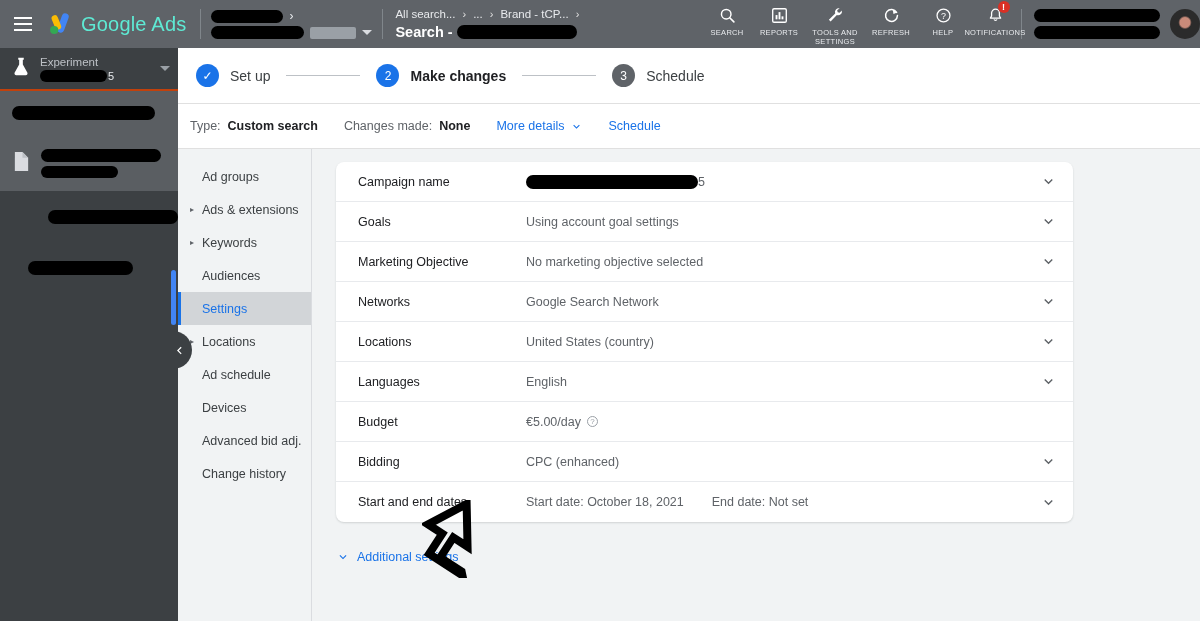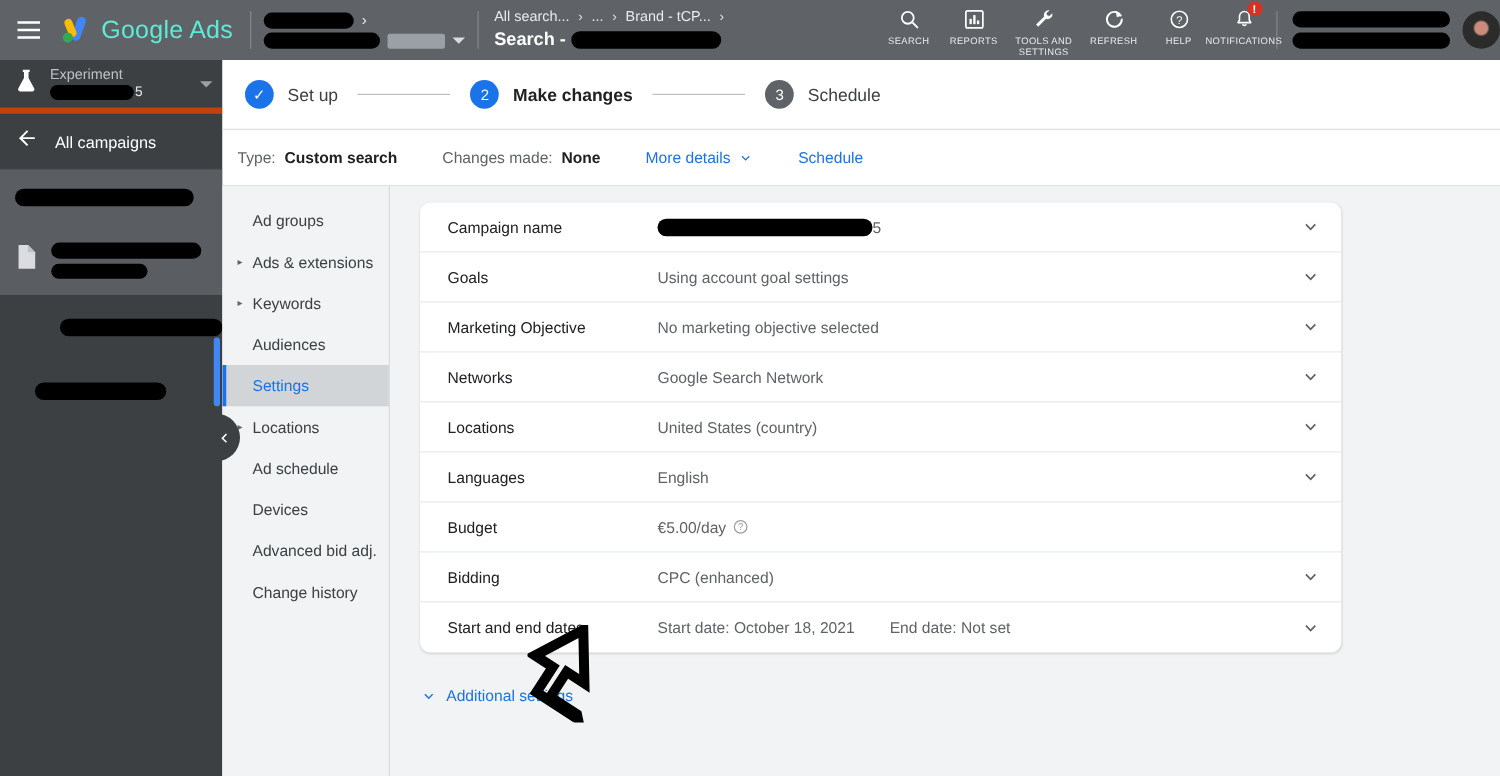--- a/index.html
+++ b/index.html
@@ -70,21 +70,21 @@
     flex-shrink: 0; cursor: pointer;
   }
 
   
   .leftpanel {
     position: absolute; top: 48px; left: 0; width: 178px; height: 573px;
     background: #3c4043; overflow: hidden;
   }
   .exp-head {
     height: 43px; display: flex; align-items: center; gap: 8px;
-    padding: 0 8px 0 10px; border-bottom: 5px solid #c2410c;
+    padding: 0 8px 0 10px; border-bottom: 2px solid #c2410c;
   }
   .exp-txt { flex: 1; display: flex; flex-direction: column; gap: 2px; }
   .exp-title { color: #bdc1c6; font-size: 11.5px; }
   .exp-sub { display: flex; align-items: center; gap: 1px; }
   .exp-suffix { color: #e8eaed; font-size: 11px; }
 
   .allcamp {
     height: 45px; display: flex; align-items: center; gap: 13px;
     padding-left: 12px; border-bottom: 1px solid #4d5156; cursor: pointer;
   }
@@ -125,21 +125,21 @@
     font-size: 12px; flex-shrink: 0;
   }
   .step-circle.done { background: #1a73e8; }
   .step-circle.active { background: #1a73e8; }
   .step-circle.todo { background: #5f6368; }
   .step-label { font-size: 14px; color: #3c4043; }
   .step-label.bold { font-weight: bold; color: #202124; }
   .step-line { width: 74px; height: 1px; background: #bdc1c6; margin: 0 16px; }
 
   .infobar {
-    height: 45px; display: flex; align-items: center; gap: 36px;
+    height: 45px; display: flex; align-items: center; gap: 26px;
     padding-left: 12px; border-bottom: 1px solid #e0e0e0; flex-shrink: 0;
     font-size: 12.5px;
   }
   .info-pair { display: flex; align-items: center; gap: 7px; white-space: nowrap; }
   .info-key { color: #5f6368; }
   .info-val { color: #202124; font-weight: bold; }
   .link-blue { color: #1a73e8; cursor: pointer; display: flex; align-items: center; gap: 5px; white-space: nowrap; }
 
   .body-split { flex: 1; display: flex; min-height: 0; }
   .navcol {
@@ -322,28 +322,20 @@
       <span class="exp-txt">
         <span class="exp-title">Experiment</span>
         <span class="exp-sub">
           <span class="redact" style="width:67px;height:12px;"></span>
           <span class="exp-suffix">5</span>
         </span>
       </span>
       <span class="caret-down" style="border-top-color:#9aa0a6;"></span>
     </div>
 
-    <div class="allcamp">
-      <span>
-        <svg width="19" height="19" viewBox="0 0 24 24">
-            <path d="M20 11H7.8l5.6-5.6L12 4l-8 8 8 8 1.4-1.4L7.8 13H20z" fill="#fff"></path>
-          </svg>
-      </span>
-      <span class="allcamp-label">All campaigns</span>
-    </div>
 
     <div class="lp-row r1">
       <span class="redact" style="width:143px;height:14px;"></span>
     </div>
 
     <div class="lp-row r2">
       <span class="doc-icon">
         <svg width="19" height="21" viewBox="0 0 20 22">
             <path d="M3 1h8l6 6v14H3z" fill="#dadce0"></path>
             <path d="M11 1v6h6z" fill="#bdc1c6"></path>

